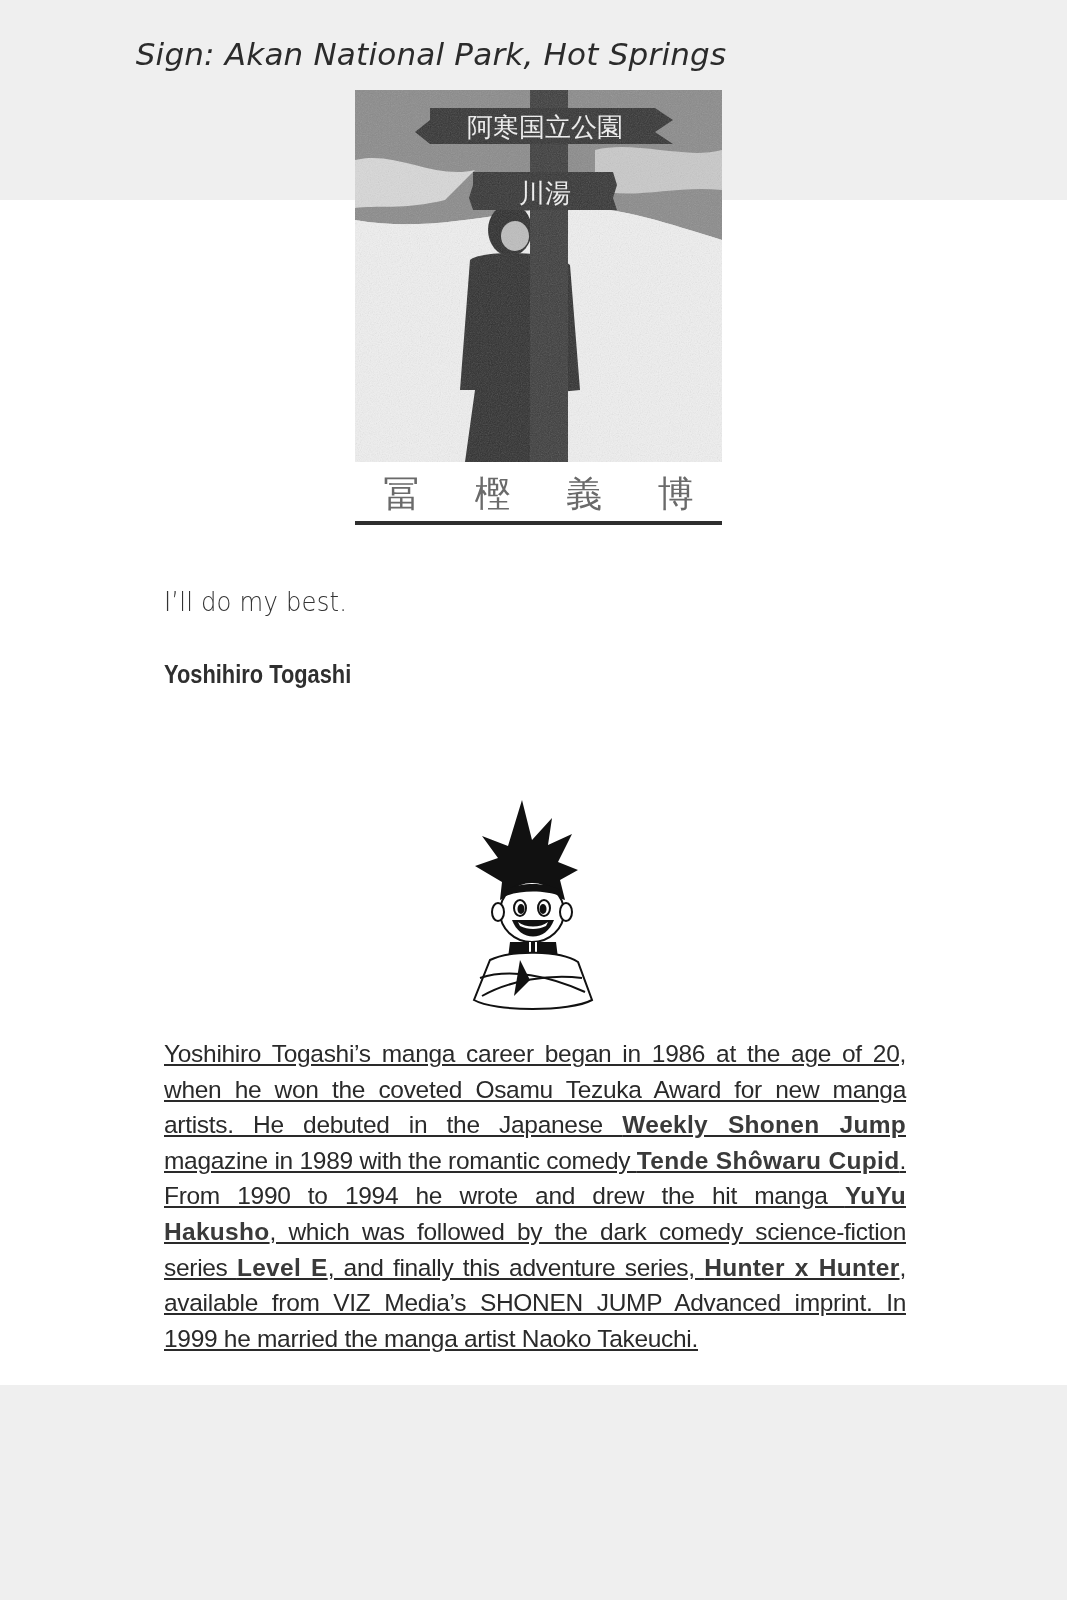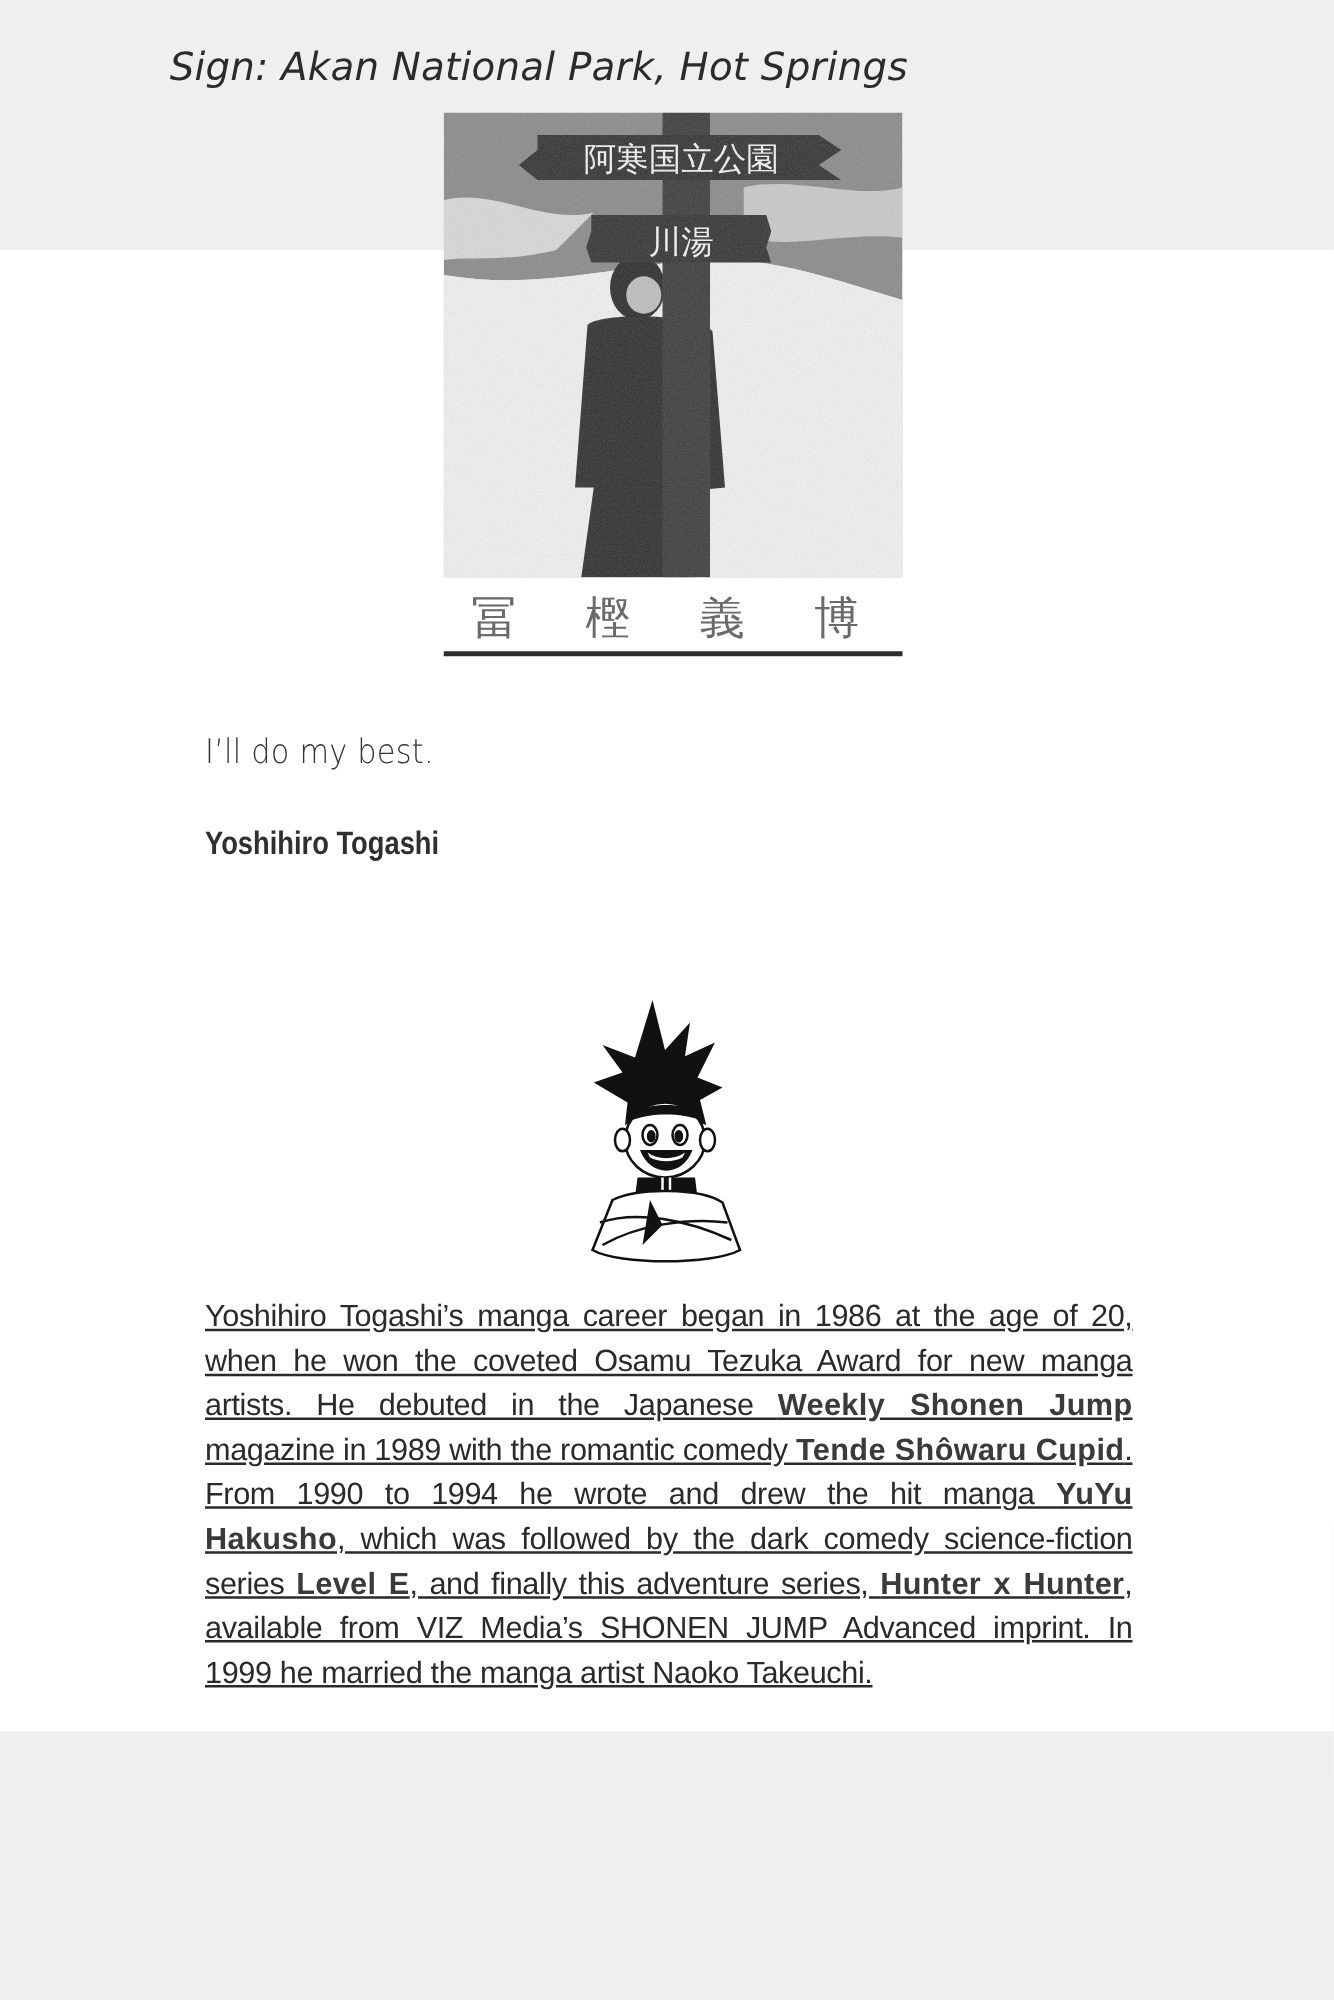--- a/index.html
+++ b/index.html
@@ -15,21 +15,21 @@
       position: absolute; left: 0; top: 36px; width: 862px; text-align: center;
       font-family: "DejaVu Sans", sans-serif; font-style: italic; font-size: 31px;
       font-weight: 300; color: #2b2b2b; letter-spacing: 0.2px;
     }
     .photo {
       position: absolute; left: 355px; top: 90px; width: 367px; height: 372px;
       background: #d9d9d9; overflow: hidden;
     }
     .photo svg { display: block; }
     .name-jp {
-      position: absolute; left: 355px; top: 470px; width: 367px; 
+      position: absolute; left: 355px; top: 470px; width: 367px; text-align: center;
       font-size: 36px; color: #6a6a6a; letter-spacing: 22px; font-family: "DejaVu Sans", sans-serif;
       padding-left: 22px; box-sizing: border-box;
     }
     .rule { position: absolute; left: 355px; top: 521px; width: 367px; height: 4px; background: #2e2e2e; }
     .quote {
       position: absolute; left: 164px; top: 586px; font-size: 27px; color: #333;
       font-family: "DejaVu Sans", sans-serif; font-weight: 300; letter-spacing: 0.2px;
       transform: scaleX(0.9); transform-origin: left center;
     }
     .signature {

